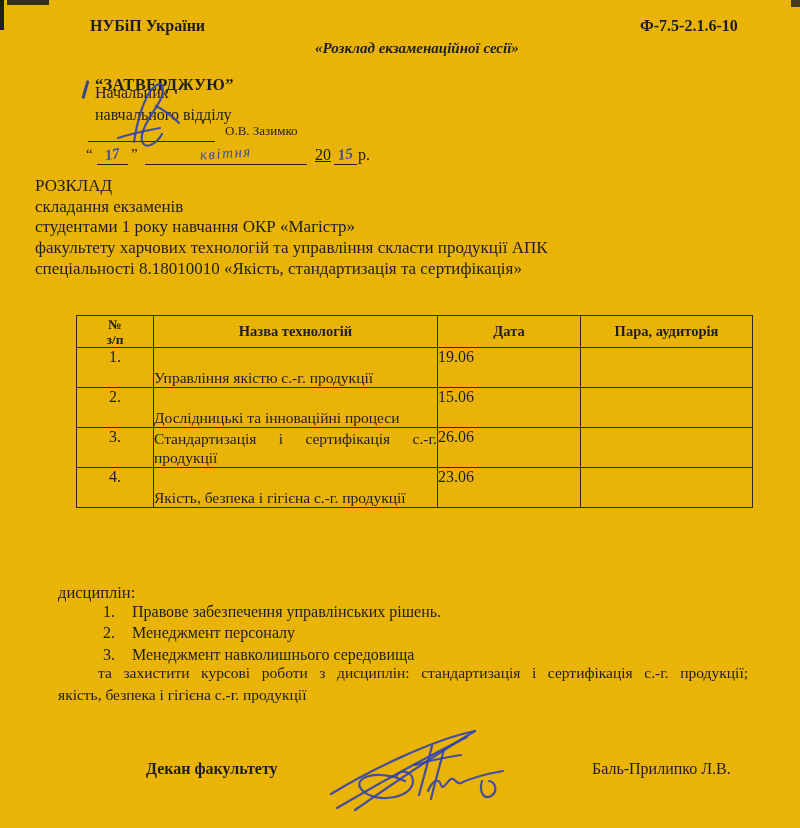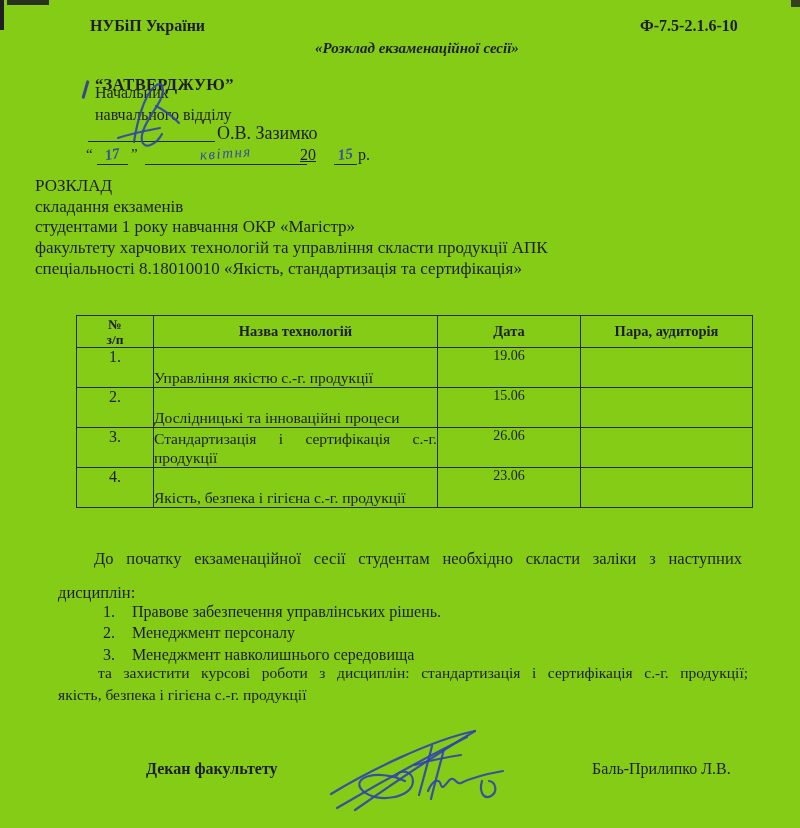--- a/index.html
+++ b/index.html
@@ -1,63 +1,63 @@
 <!DOCTYPE html>
 <html><head>
 <meta charset="utf-8">
 <style>
   html,body{margin:0;padding:0;background:#e8e8e8;}
   .page{
     position:relative;width:800px;height:828px;margin:0 auto;
-    background:#84cc16;overflow:hidden;
+    background:#eab308;overflow:hidden;
     font-family:"Liberation Serif","DejaVu Serif",serif;
     color:#1e1e22;
   }
   .abs{position:absolute;}
   
   .art{position:absolute;background:#1f1f1f;}
   
   .org{left:90px;top:17px;font-size:16px;font-weight:bold;}
   .code{left:640px;top:17px;font-size:16px;font-weight:bold;}
   .doctype{left:35px;top:40px;width:764px;text-align:center;
     font-size:15px;font-weight:bold;font-style:italic;}
   
   .stamp{left:95px;top:75px;font-size:16.5px;font-weight:bold;letter-spacing:.3px;}
   .role1{left:95px;top:84px;font-size:16px;}
   .role2{left:95px;top:106px;font-size:16px;}
   .sigline{left:88px;top:124px;width:127px;height:17px;border-bottom:1.2px solid #26262a;}
-  .appr-name{left:217px;top:123px;font-size:18px;}
+  .appr-name{left:225px;top:123px;font-size:13px;}
   .dq{top:146px;font-size:15px;}
   .slot{position:absolute;top:146px;height:18px;border-bottom:1.2px solid #26262a;text-align:center;}
   .slot-day{left:97px;width:31px;}
   .slot-month{left:145px;width:162px;}
   .slot-year{left:334px;width:23px;}
   .hw{display:inline-block;color:#3243ae;font-style:italic;font-size:15px;opacity:.92;}
   .hw-day{transform:rotate(-10deg) translateY(-1px);font-weight:bold;}
   .hw-month{transform:rotate(-4deg) translateY(-2px);letter-spacing:1.5px;}
   .hw-year{transform:rotate(-8deg) translateY(-1px);font-weight:bold;}
-  .y20{left:300px;top:146px;font-size:16px;text-decoration:underline;}
+  .y20{left:315px;top:146px;font-size:16px;text-decoration:underline;}
   .rp{left:358px;top:146px;font-size:16px;}
   .tick{left:84px;top:80px;width:2.5px;height:19px;background:#3a4590;transform:rotate(16deg);border-radius:2px;}
   
   .ink{position:absolute;pointer-events:none;}
   .ink path{fill:none;stroke:#3243ae;stroke-width:2.2;stroke-linecap:round;stroke-linejoin:round;opacity:.9;}
   
   .heading{left:35px;top:176px;width:764px;text-align:left;font-size:17px;line-height:20.7px;}
   .heading .b{font-weight:bold;}
   
   .sched{position:absolute;left:76px;top:315px;width:676px;border-collapse:collapse;table-layout:fixed;}
   .sched th,.sched td{border:1.2px solid #2a2a2e;padding:0;overflow:hidden;}
   .sched thead tr{height:32px;}
   .sched tbody tr{height:40px;}
   .th{font-size:14.5px;font-weight:bold;text-align:center;vertical-align:middle;}
   .th-num{font-size:13.5px;line-height:15px;}
   .cnum{vertical-align:top;text-align:center;font-size:16px;padding-top:1px;}
   .cname{vertical-align:bottom;font-size:15.5px;text-align:justify;padding:0 5px 5px 9px;line-height:19px;}
-  .cdate{vertical-align:top;text-align:center;font-size:14px;padding-top:3px;}
+  .cdate{vertical-align:top;text-align:left;font-size:16px;padding-top:3px;}
   
   .note1{left:58px;top:549px;width:684px;font-size:16.5px;text-indent:36px;
     text-align:justify;text-align-last:justify;}
   .note2{left:58px;top:583px;width:684px;font-size:16.5px;}
   .list{left:103px;top:601px;font-size:16px;line-height:21.3px;}
   .li{display:flex;}
   .li .mk{width:29px;flex:0 0 29px;}
   .tail1{left:58px;top:664px;width:690px;font-size:15.5px;text-indent:40px;
     text-align:justify;text-align-last:justify;}
   .tail2{left:58px;top:686px;width:690px;font-size:15.5px;}
@@ -146,21 +146,20 @@
       </tr>
       <tr>
         <td class="cnum">4.</td>
         <td class="cname">Якість, безпека і гігієна с.-г. продукції</td>
         <td class="cdate">23.06</td>
         <td class="croom"></td>
       </tr>
     </tbody>
   </table>
 
-  <div class="abs note1">До початку екзаменаційної сесії студентам необхідно скласти заліки з наступних</div>
   <div class="abs note2">дисциплін:</div>
 
   <div class="abs list">
     <div class="li">
       <span class="mk">1.</span>
       <span>Правове забезпечення управлінських рішень.</span>
     </div>
     <div class="li">
       <span class="mk">2.</span>
       <span>Менеджмент персоналу</span>

